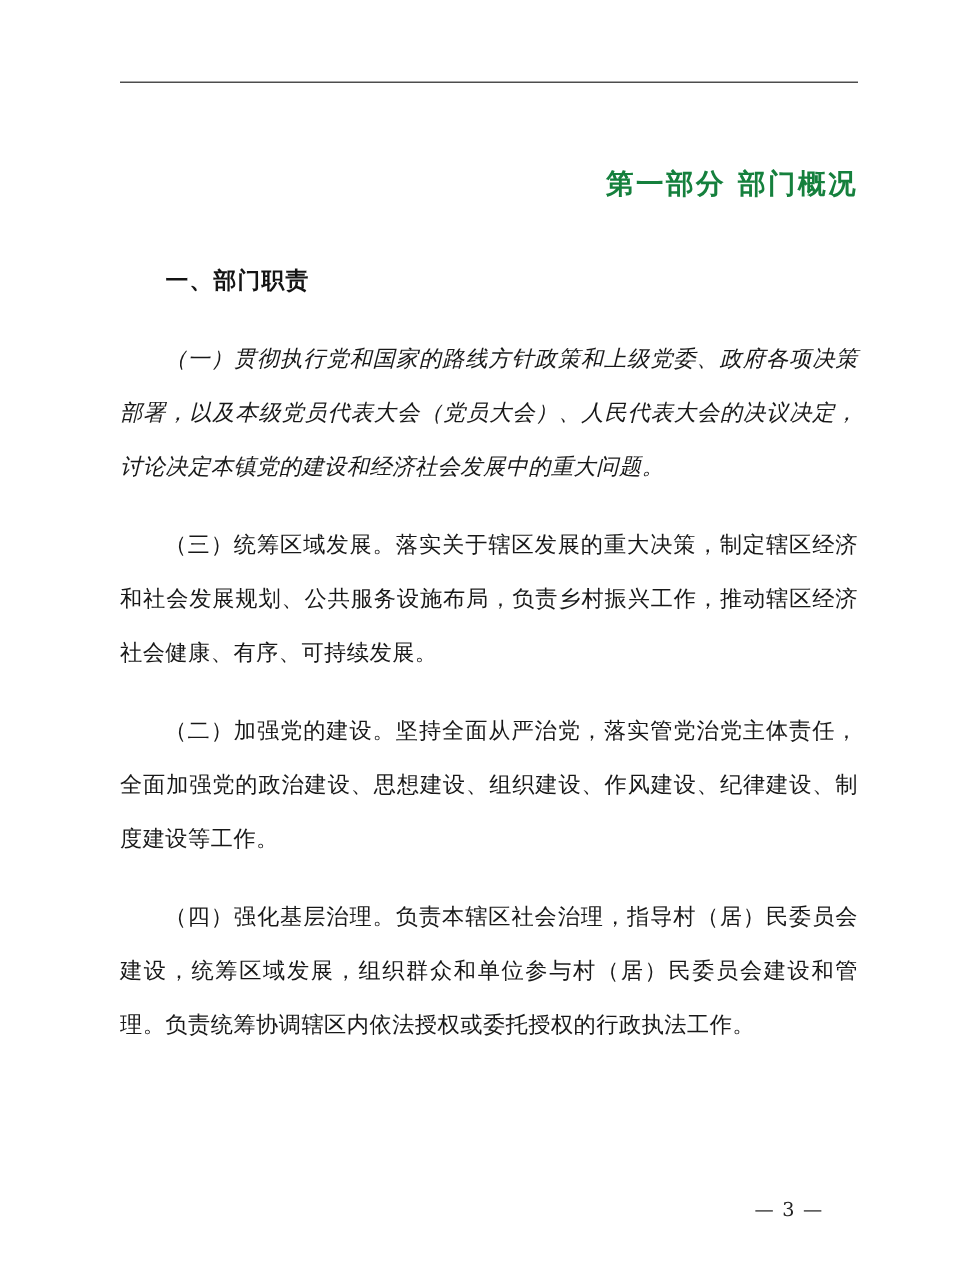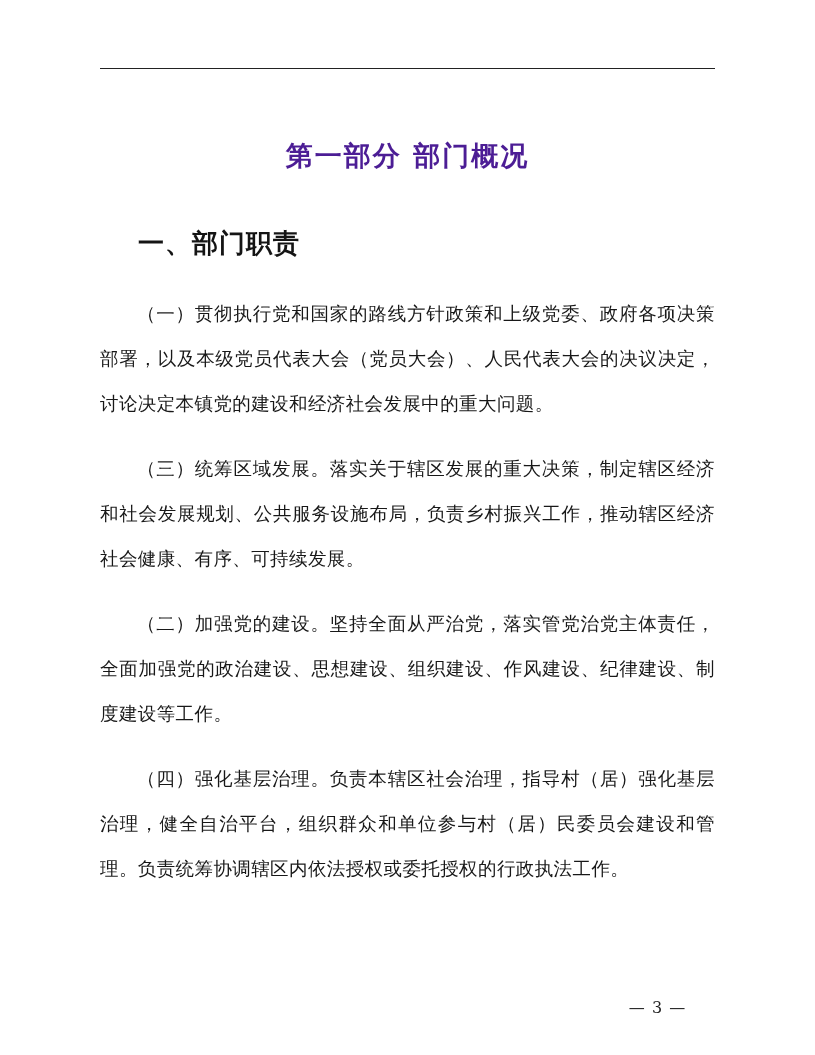--- a/index.html
+++ b/index.html
@@ -28,50 +28,51 @@
     height: 0;
     border-top: 1.5px solid #222;
   }
   .content {
     position: absolute;
     left: 100px;
     top: 120px;
     width: 615px;
   }
   .doc-title {
-    text-align: center;
-    font-size: 27px;
+    text-align: right;
+    font-size: 23px;
     font-weight: bold;
     letter-spacing: 2px;
     margin: 0 0 0 0;
     padding-top: 18px;
     font-family: "DejaVu Serif", "Liberation Serif", serif;
-    color: #4c1d95;
+    color: #15803d;
   }
   .section-heading {
-    font-size: 26px;
+    font-size: 19px;
     font-weight: bold;
     margin-top: 52px;
     margin-bottom: 0;
     text-indent: 38px;
     letter-spacing: 1px;
     color: #141414;
   }
   .para {
     font-size: 18.5px;
     line-height: 45px;
     text-align: justify;
     text-justify: inter-ideograph;
     text-indent: 37px;
     margin: 0;
     color: #181818;
     letter-spacing: 0.4px;
   }
   .para.first {
     margin-top: 30px;
+    font-style: italic;
   }
   .para + .para {
     margin-top: 20px;
   }
   .page-number {
     position: absolute;
     left: 0;
     right: 0;
     bottom: 38px;
     text-align: center;
@@ -97,21 +98,21 @@
     <h1 class="doc-title">第一部分  部门概况</h1>
 
     <h2 class="section-heading">一、部门职责</h2>
 
     <p class="para first">（一）贯彻执行党和国家的路线方针政策和上级党委、政府各项决策部署，以及本级党员代表大会（党员大会）、人民代表大会的决议决定，讨论决定本镇党的建设和经济社会发展中的重大问题。</p>
 
     <p class="para">（三）统筹区域发展。落实关于辖区发展的重大决策，制定辖区经济和社会发展规划、公共服务设施布局，负责乡村振兴工作，推动辖区经济社会健康、有序、可持续发展。</p>
 
     <p class="para">（二）加强党的建设。坚持全面从严治党，落实管党治党主体责任，全面加强党的政治建设、思想建设、组织建设、作风建设、纪律建设、制度建设等工作。</p>
 
-    <p class="para">（四）强化基层治理。负责本辖区社会治理，指导村（居）强化基层治理，健全自治平台，组织群众和单位参与村（居）民委员会建设和管理。负责统筹协调辖区内依法授权或委托授权的行政执法工作。</p>
+    <p class="para">（四）强化基层治理。负责本辖区社会治理，指导村（居）民委员会建设，统筹区域发展，组织群众和单位参与村（居）民委员会建设和管理。负责统筹协调辖区内依法授权或委托授权的行政执法工作。</p>
 
   </div>
 
   <div class="page-number">
     <span class="page-number-inner">— 3 —</span>
   </div>
 
 </div>
 
 </body></html>

